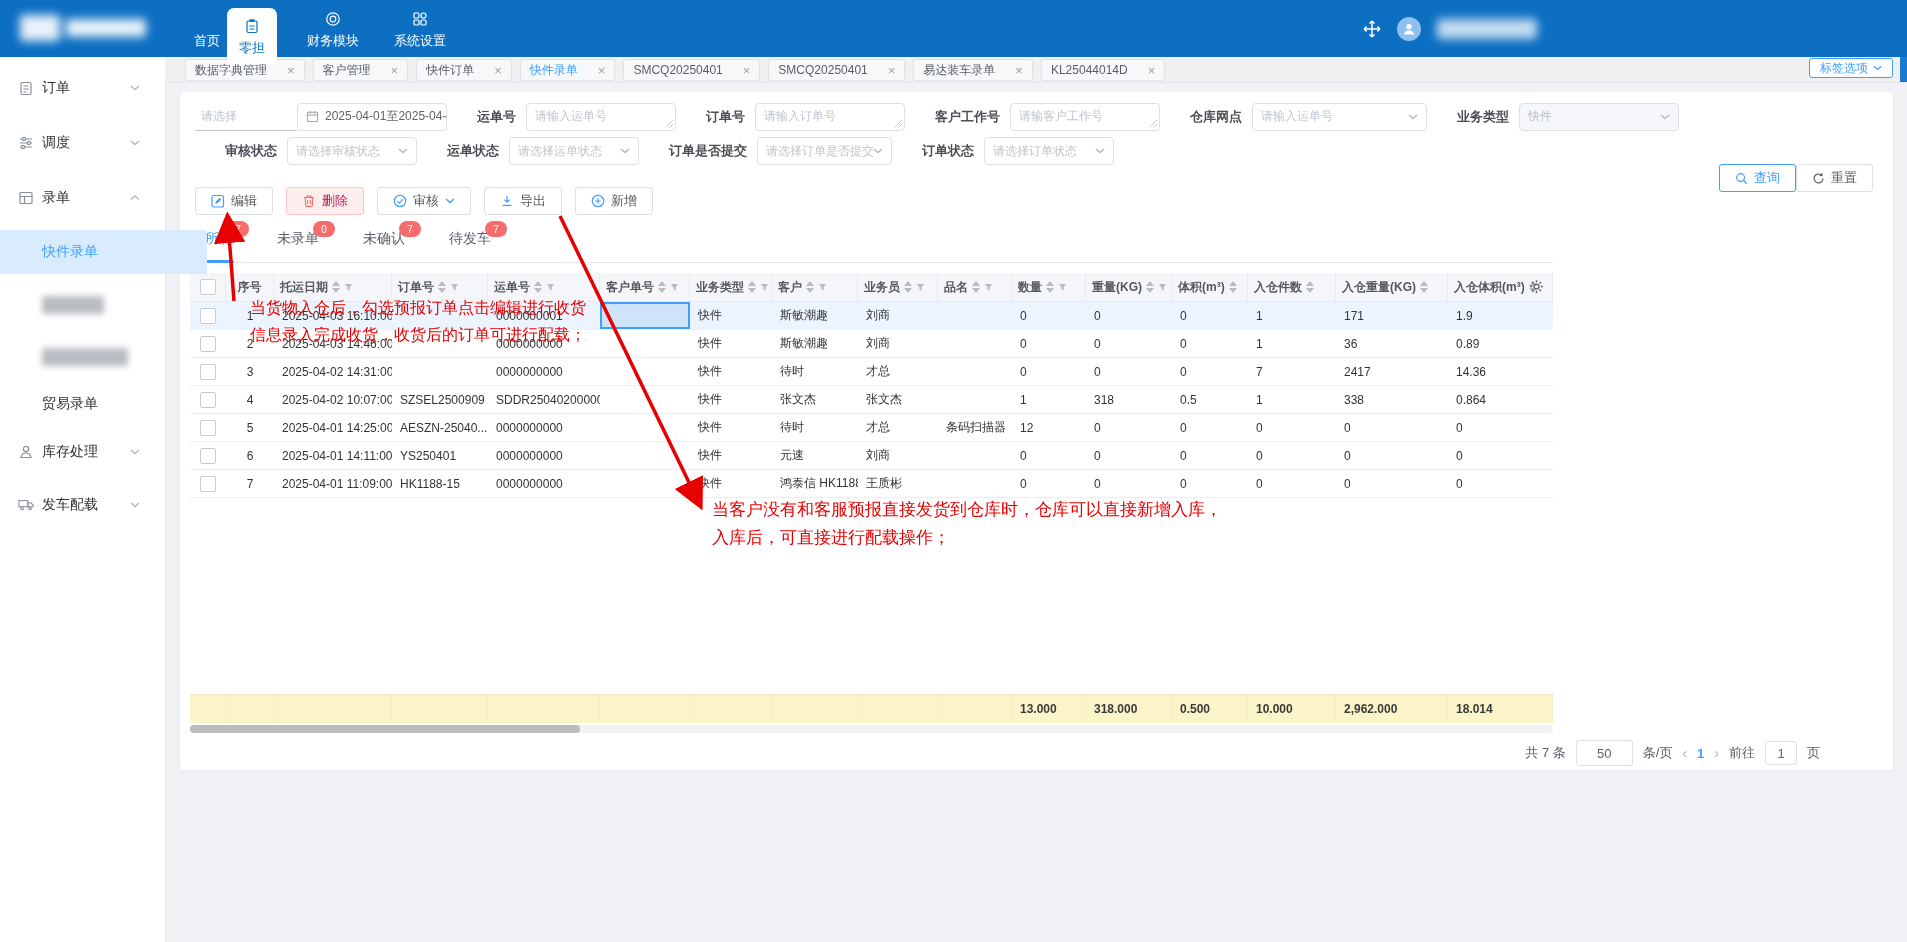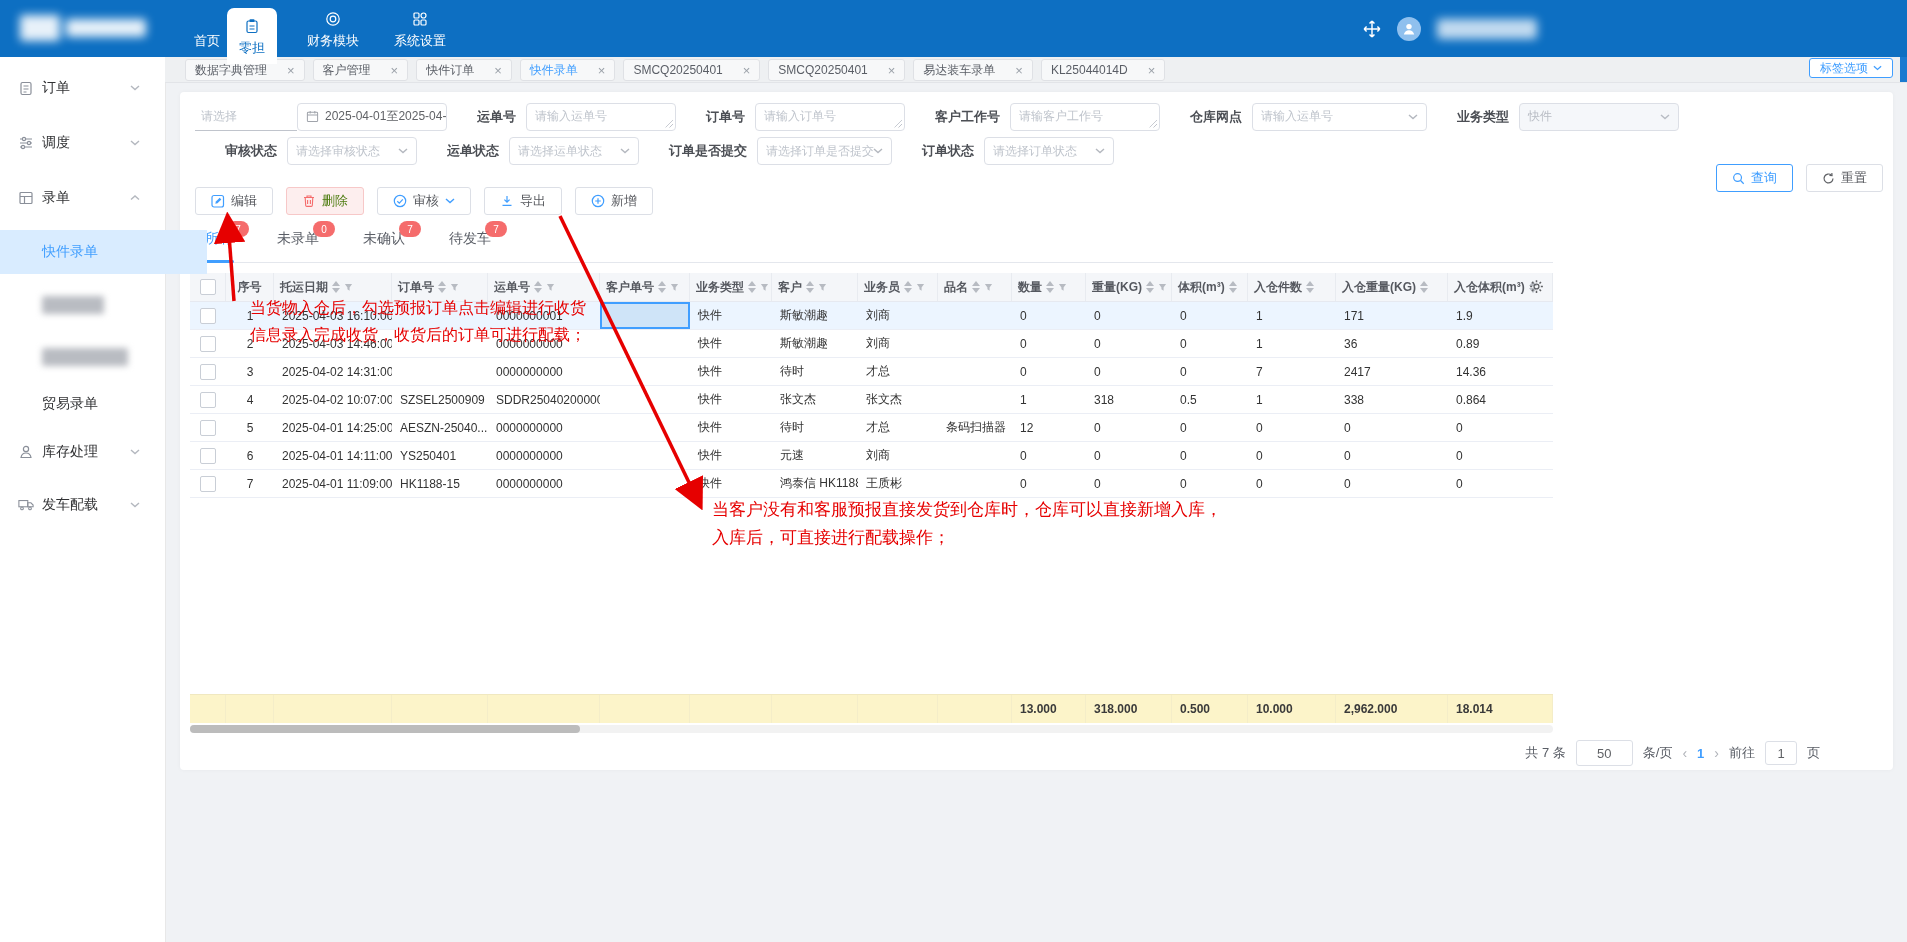--- a/index.html
+++ b/index.html
@@ -59,23 +59,23 @@
         color:#bfc4cc;font-size:12px}
   .resize{position:absolute;right:2px;bottom:2px;width:8px;height:8px;
         background:repeating-linear-gradient(135deg,transparent 0 2px,#c0c4cc 2px 3px);
         clip-path:polygon(100% 0,0 100%,100% 100%)}
   .fbox .cal{color:#a0a4ab;margin-right:6px}
 
   
   #toolbar{position:absolute;left:15px;top:95px;display:flex;gap:13px}
   .btn{height:28px;padding:0 15px;border:1px solid #dcdfe6;border-radius:3px;background:#fff;display:inline-flex;
        align-items:center;gap:6px;font-size:13px;color:#57595e;cursor:pointer}
-  .btn.danger{background:#fdeeee;border-color:#f7c8c8;color:#4d7c0f}
+  .btn.danger{background:#fdeeee;border-color:#f7c8c8;color:#be185d}
   .btn.primary-outline{border-color:#409eff;color:#409eff}
-  #toolbar-right{position:absolute;right:10px;top:72px;display:flex;gap:13px}
+  #toolbar-right{position:absolute;right:20px;top:72px;display:flex;}
 
   
   #vtabs{position:absolute;left:25px;top:138px;display:flex;gap:44px}
   .vtab{position:relative;font-size:14px;color:#5a5e66;cursor:pointer}
   .vtab.active{color:#409eff}
   .vtab .badge{position:absolute;top:-9px;right:-16px;min-width:16px;height:16px;border-radius:9px;background:#f56c6c;
        color:#fff;font-size:10px;display:flex;align-items:center;justify-content:center;padding:0 3px}
   #vtabs-line{position:absolute;left:10px;top:170px;width:1363px;height:1px;background:#e4e7ed}
   #vtabs-active-line{position:absolute;left:25px;top:168px;width:29px;height:3px;background:#409eff;border-radius:2px}
 

